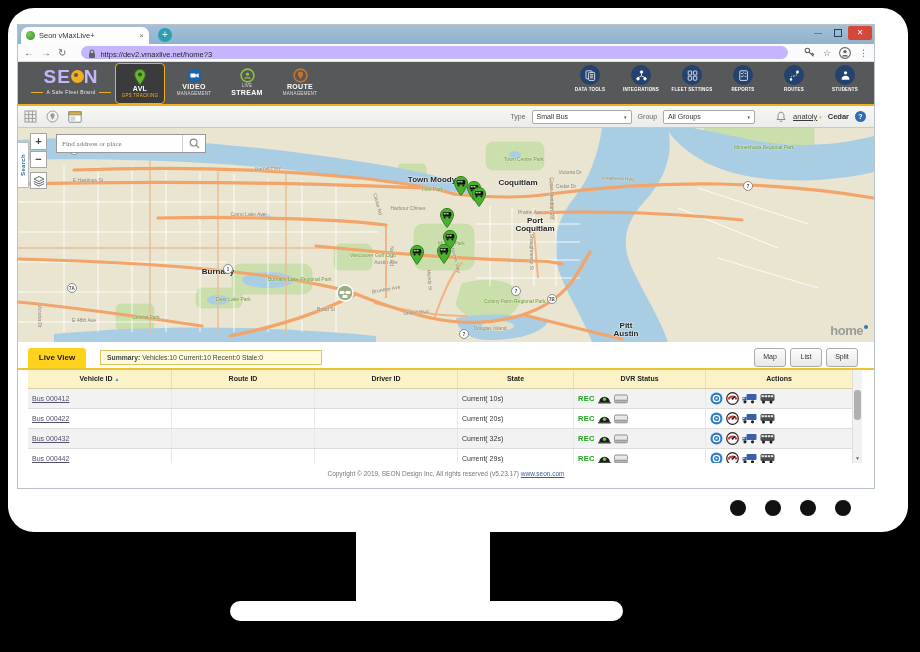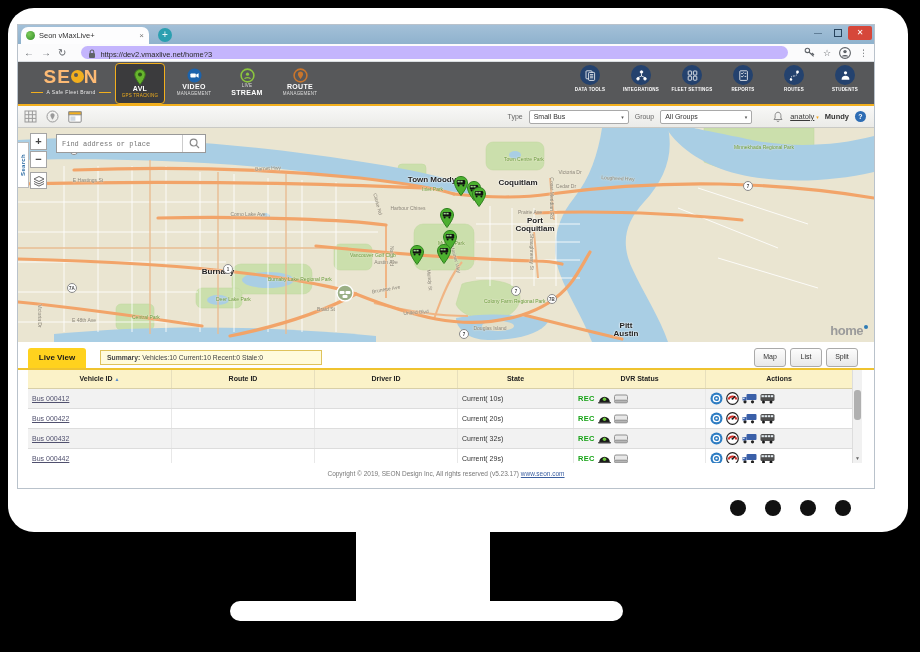--- a/index.html
+++ b/index.html
@@ -30,21 +30,21 @@
               border-bottom:1px solid #d8dce0;display:flex;align-items:center;padding:0 6px;box-sizing:border-box;}
   .navg{color:#5f6368;font-size:10px;margin-right:7px;line-height:16px;}
   .urlpill{flex:1;height:13px;background:#c4b5fd;border-radius:7px;display:flex;align-items:flex-end;
            padding:0 7px;margin:0 8px;}
   .urltext{font-size:7.5px;color:#2b2b2b;margin-left:4px;white-space:nowrap;}
   .chromeic{margin-left:8px;color:#5f6368;font-size:9px;display:flex;align-items:center;}
   
   .appheader{position:absolute;left:0;top:37px;width:856px;height:42px;background:#57585a;
              border-bottom:2px solid #f2af1d;}
   .logo{position:absolute;left:10px;top:4px;width:86px;text-align:center;}
-  .logotext{color:#fdba74;font-size:19px;font-weight:bold;letter-spacing:1px;line-height:22px;}
+  .logotext{color:#c4b5fd;font-size:19px;font-weight:bold;letter-spacing:1px;line-height:22px;}
   .logodot{display:inline-block;width:13px;height:13px;border-radius:50%;background:#f2af1d;position:relative;top:0px;}
   .logodot i{position:absolute;left:3px;top:3px;width:4px;height:4px;border-radius:50%;background:#57585a;}
   .tagline{color:#e8e8e8;font-size:5px;letter-spacing:.4px;margin-top:1px;
            display:flex;align-items:center;gap:3px;justify-content:center;}
   .tagline:before,.tagline:after{content:"";flex:none;width:12px;height:1px;background:#f2af1d;}
   .mainnav{position:absolute;left:97px;top:1px;display:flex;gap:5px;}
   .navitem{width:48px;height:39px;display:flex;flex-direction:column;align-items:center;justify-content:center;
            border-radius:4px;}
   .navitem.active{background:#3b3b3d;border:1px solid #f2af1d;}
   .navtitle{color:#fff;font-weight:bold;font-size:7px;line-height:8px;letter-spacing:.3px;}
@@ -83,21 +83,21 @@
           transform:translate(-50%,-50%);box-sizing:border-box;}
   .pin{position:absolute;width:14px;height:20px;}
   .cluster{position:absolute;width:18px;height:18px;}
   .zoombtn{position:absolute;left:12px;width:17px;height:17px;background:#fff;border:1px solid #a5a5a5;
            text-align:center;font-size:11px;font-weight:bold;color:#444;line-height:15px;box-sizing:border-box;}
   .layersbtn{position:absolute;left:12px;top:44px;width:17px;height:17px;background:#fff;
              border:1px solid #a5a5a5;box-sizing:border-box;display:flex;align-items:center;justify-content:center;}
   .mapsearch-wrap{position:absolute;left:38px;top:6px;width:150px;height:19px;background:#fff;
                   border:1px solid #999;display:flex;align-items:center;box-sizing:border-box;}
   .mapsearch{flex:1;border:none;outline:none;font-size:7px;color:#333;padding:0 5px;min-width:0;
-             font-family:Liberation Mono, monospace;}
+             font-family:Liberation Serif, serif;}
   .msearchbtn{width:22px;height:100%;border-left:1px solid #ccc;display:flex;align-items:center;justify-content:center;}
   .sidetab{position:absolute;left:0;top:14px;width:11px;height:46px;background:#fff;border:1px solid #bbb;
            border-left:none;display:flex;align-items:center;justify-content:center;box-sizing:border-box;}
   .sidetab span{transform:rotate(-90deg);font-size:6px;color:#2e6da4;font-weight:bold;letter-spacing:.3px;}
   .esri{position:absolute;right:6px;bottom:4px;font-size:13px;font-weight:bold;color:#9b9b9b;letter-spacing:-.5px;}
   .esri i{display:inline-block;width:4px;height:4px;border-radius:50%;background:#2e7bb5;margin-left:1px;
           position:relative;top:-6px;}
   
   .tabrow{position:absolute;left:0;top:317px;width:856px;height:16px;background:#fff;}
   .livetab{position:absolute;left:10px;top:6px;width:58px;height:20px;background:#ffd21e;
@@ -345,21 +345,21 @@
               <span class="caret">▾</span>
             </div>
           <span style="width:8px"></span>
           <span>
               <svg width="12" height="12" viewBox="0 0 12 12">
                 <path d="M6,1.2 C4.2,1.2 3.1,2.8 3.1,4.5 L3.1,7 L2,8.5 L10,8.5 L8.9,7 L8.9,4.5 C8.9,2.8 7.8,1.2 6,1.2 Z" fill="none" stroke="#8a8a8a"></path>
                 <path d="M5,9.6 a1,1 0 0 0 2,0" fill="none" stroke="#8a8a8a"></path>
               </svg>
             </span>
           <span><span class="uname">anatoly</span> <span class="ucaret">▾</span></span>
-          <span class="helplbl">Mundy</span>
+          <span class="helplbl">Cedar</span>
           <span class="helpq">?</span>
         </div>
       </div>
 
       <div class="map">
         <svg class="mapsvg" width="856" height="214" viewBox="0 0 856 214">
           <rect width="856" height="214" fill="#eae5d1"></rect>
           <g fill="#cbdfac" stroke="#bfd69c" stroke-width="0.5">
             <rect x="468" y="14" width="58" height="28" rx="7"></rect>
             <path d="M686,0 h110 v42 c-34,10 -76,6 -110,-8 Z"></path>

